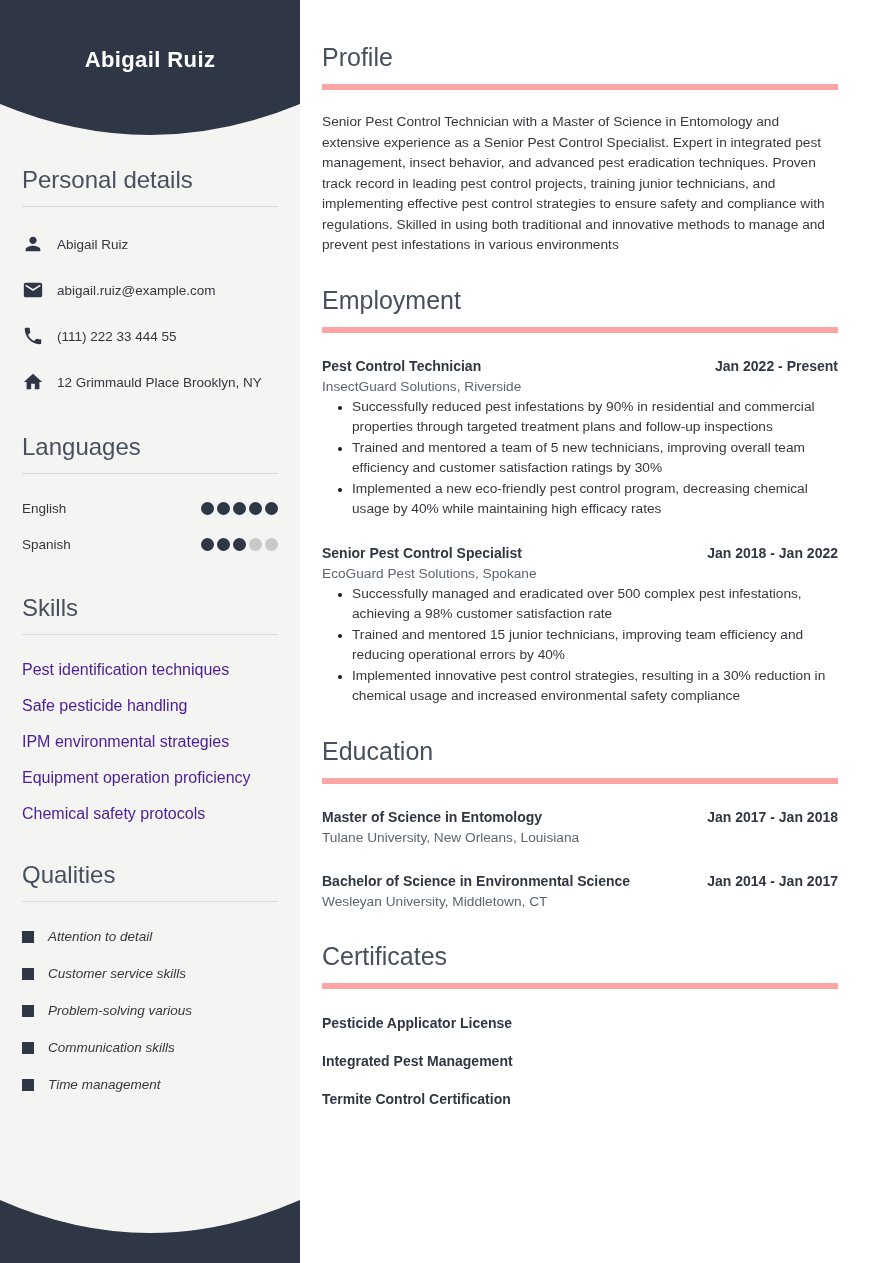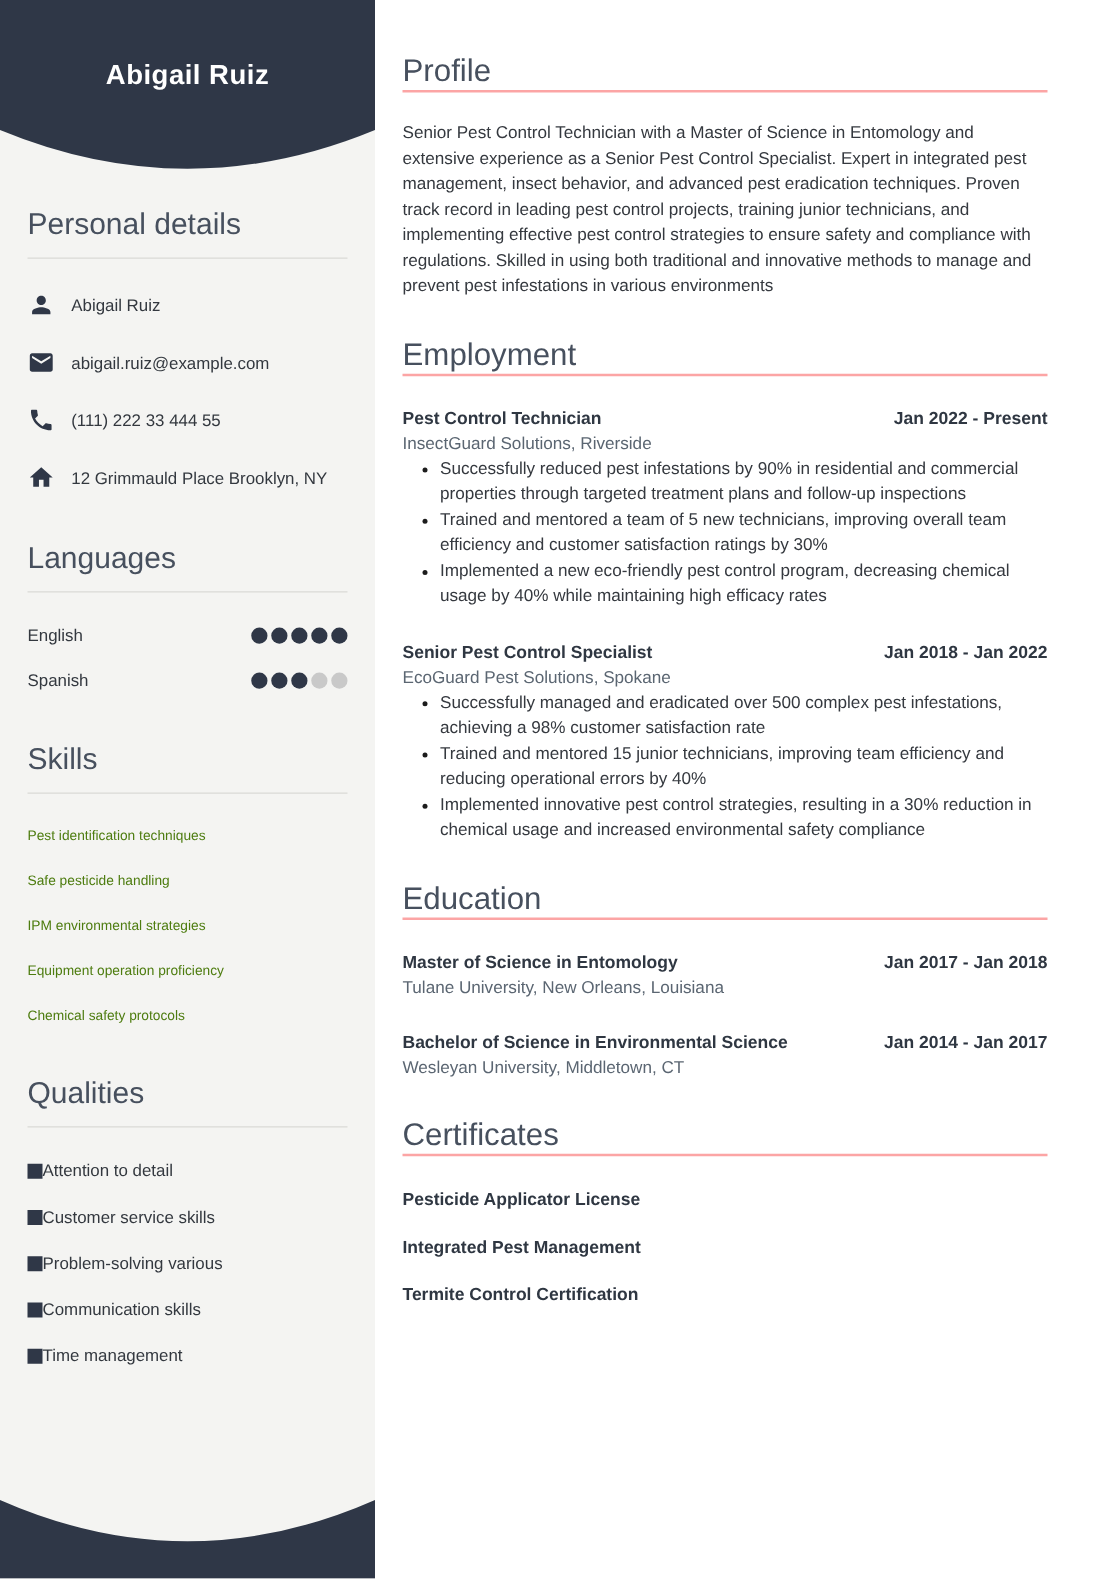--- a/index.html
+++ b/index.html
@@ -32,36 +32,36 @@
   .pd-icon svg { display: block; width: 22px; height: 22px; fill: #2f3747; }
   .pd-text { font-size: 13.5px; line-height: 21px; color: #33383f; max-width: 205px; padding-top: 1px; }
 
   .lang-row { display: flex; justify-content: space-between; align-items: center; margin-top: 17px; }
   .lang-row:first-of-type { margin-top: 25px; }
   .lang-name { font-size: 13.5px; color: #33383f; line-height: 19px; }
   .lang-dots { display: flex; }
   .dot { width: 13px; height: 13px; border-radius: 50%; background: #c9c9c9; margin-left: 3px; }
   .dot-filled { background: #2f3747; }
 
-  .skill-item { font-size: 11px; color: #4d7c0f; line-height: 15px; margin-top: 21px; }
+  .skill-item { font-size: 16px; color: #4c1d95; line-height: 15px; margin-top: 21px; }
   .skill-item:first-of-type { margin-top: 27px; }
 
-  .quality-item { display: flex; align-items: center; margin-top: 22px; }
+  .quality-item { display: flex; align-items: center; gap: 14px; margin-top: 22px; font-style: italic; }
   .quality-item:first-of-type { margin-top: 27px; }
   .quality-bullet { width: 12px; height: 12px; background: #2f3747; flex-shrink: 0; }
   .quality-text { font-size: 13.5px; color: #33383f; line-height: 15px; }
 
   .sidebar-footer { position: absolute; bottom: 0; left: 0; width: 300px; height: 63px; }
   .sidebar-footer svg { display: block; }
 
   
   .main { flex: 1; padding: 0 22px; background: #ffffff; }
   .main-heading {
     font-size: 25px; font-weight: 400; color: #47505e;
-    border-bottom: 2px solid #fca5a5; line-height: 29px;
+    padding-bottom: 12px; border-bottom: 6px solid #fca5a5; line-height: 29px;
   }
   .section-profile { margin-top: 43px; }
   .section { margin-top: 30px; }
 
   .profile-text { margin-top: 22px; font-size: 13.7px; line-height: 20.5px; color: #35393f; }
 
   .job { margin-top: 23px; }
   .row-head { display: flex; justify-content: space-between; align-items: flex-start; }
   .entry-title { font-size: 14px; font-weight: bold; color: #2f3742; line-height: 20px; max-width: 330px; }
   .entry-dates { font-size: 14px; font-weight: bold; color: #2f3742; line-height: 20px; white-space: nowrap; }

